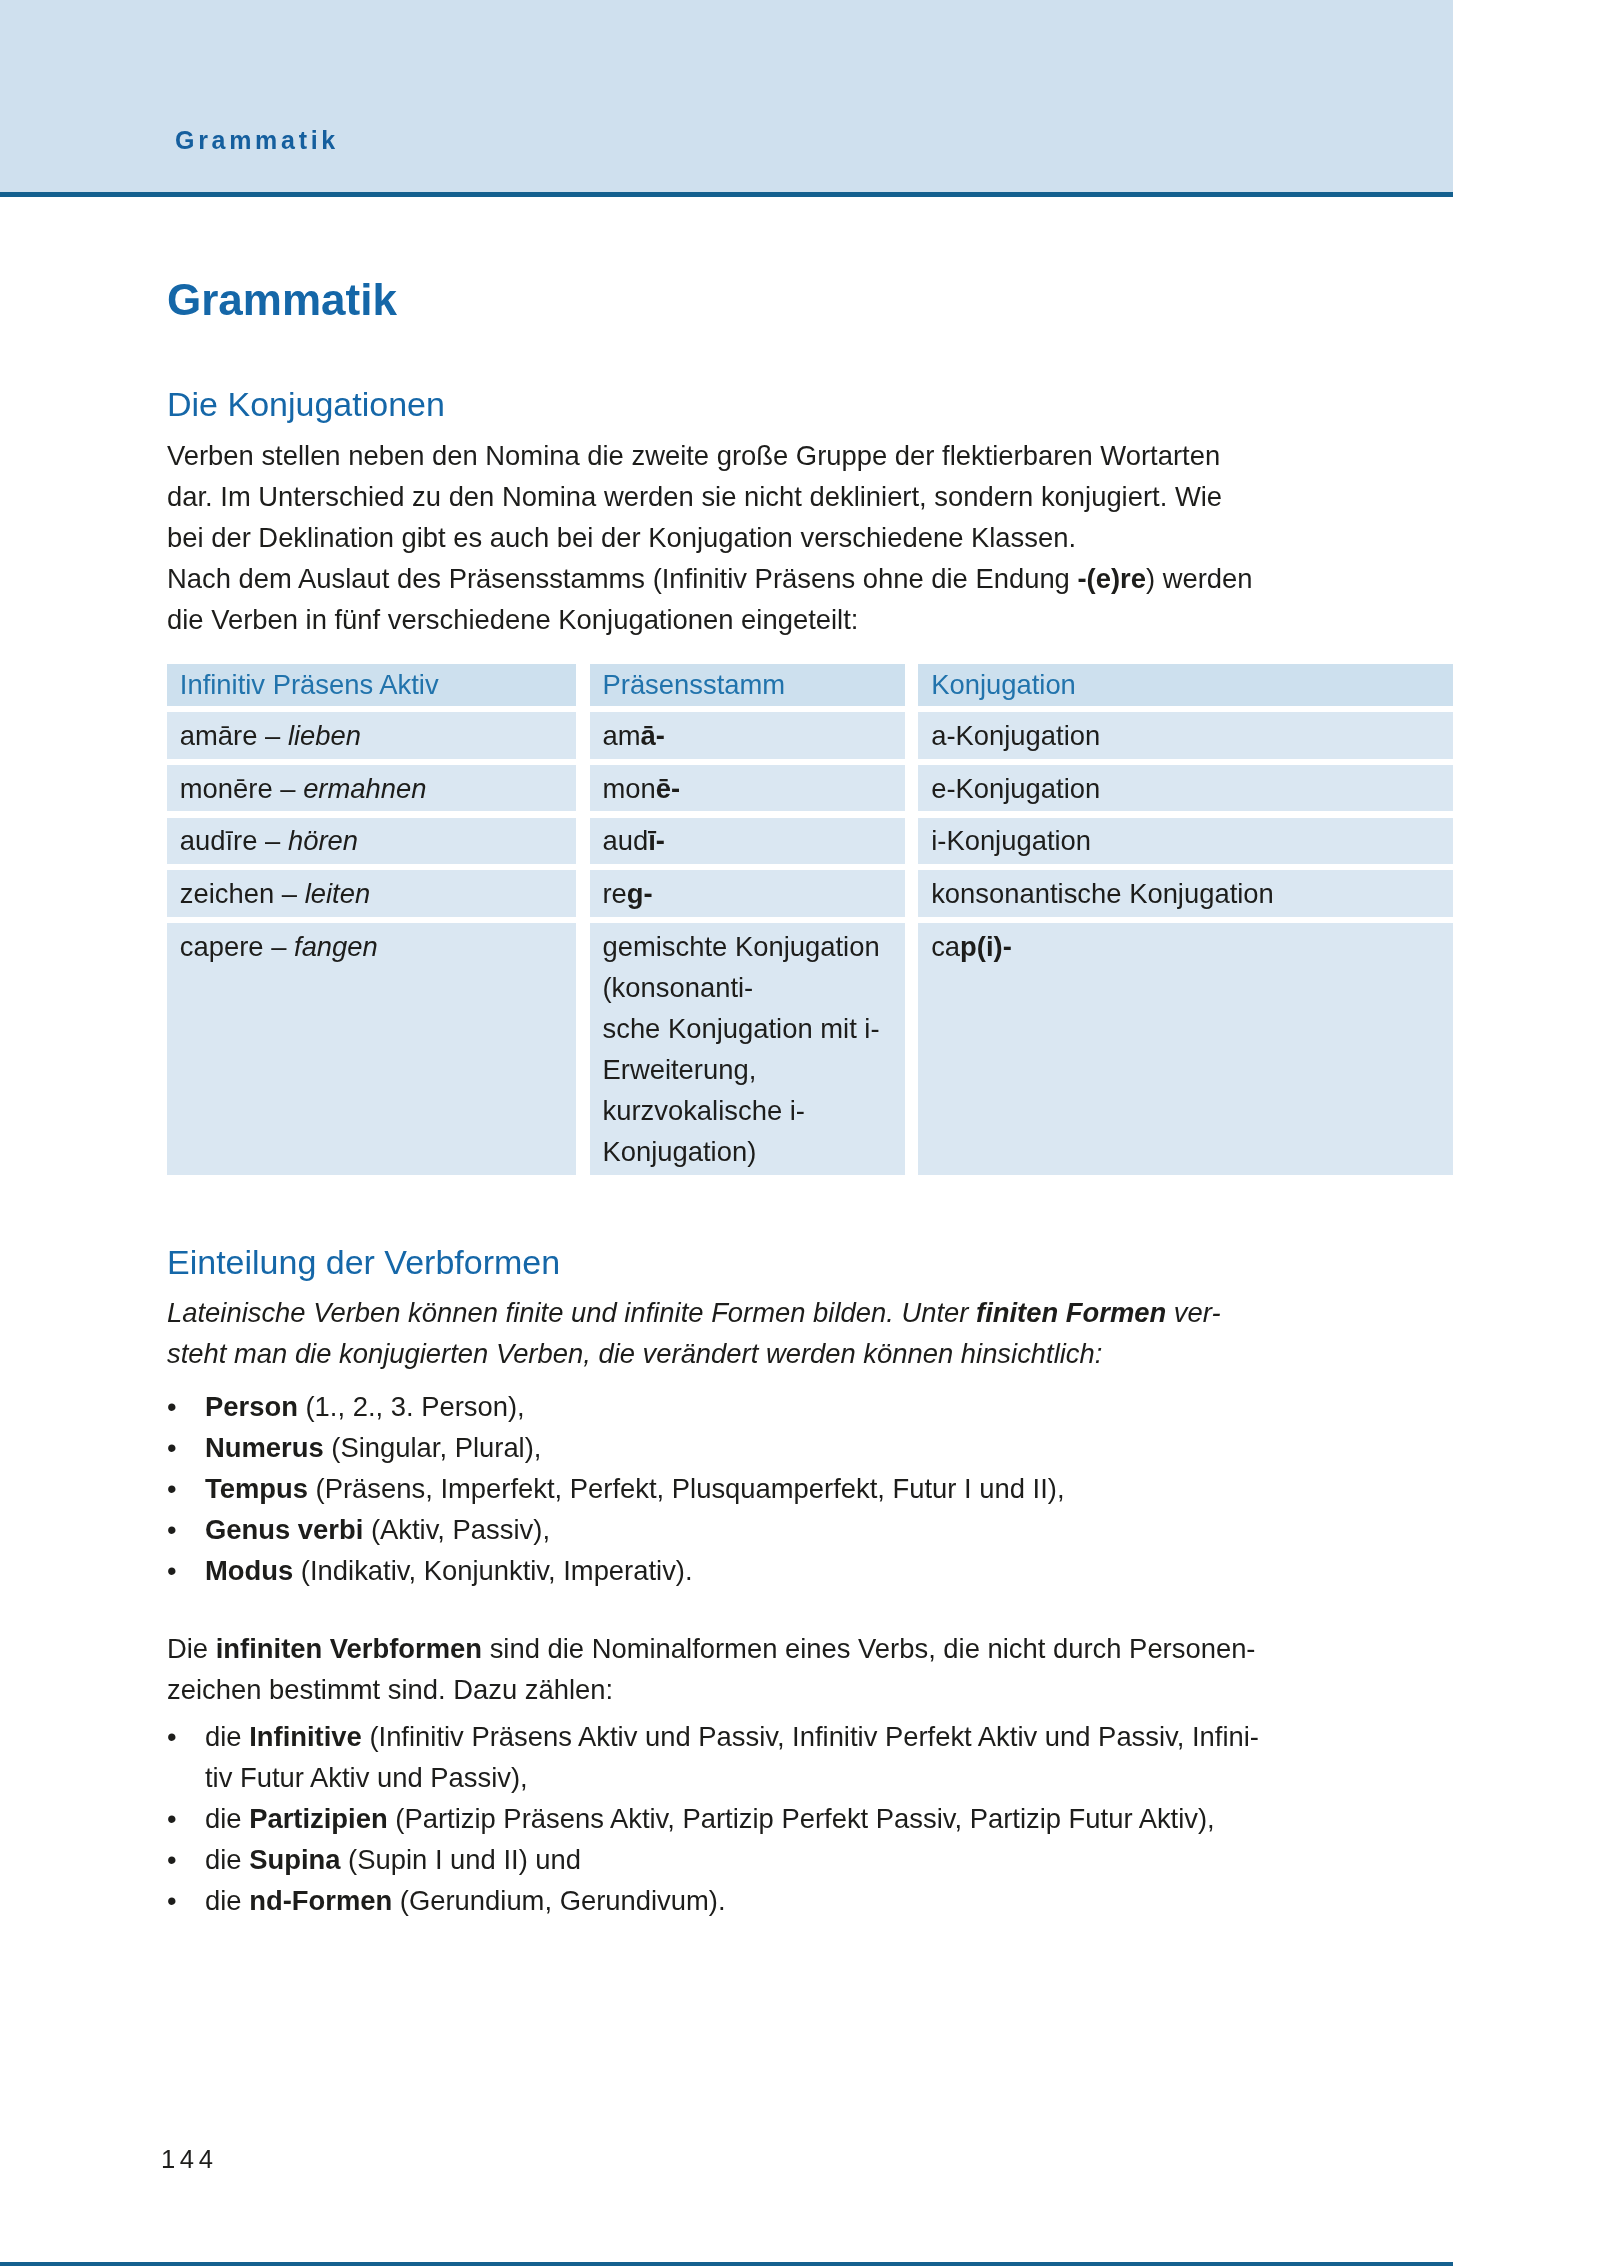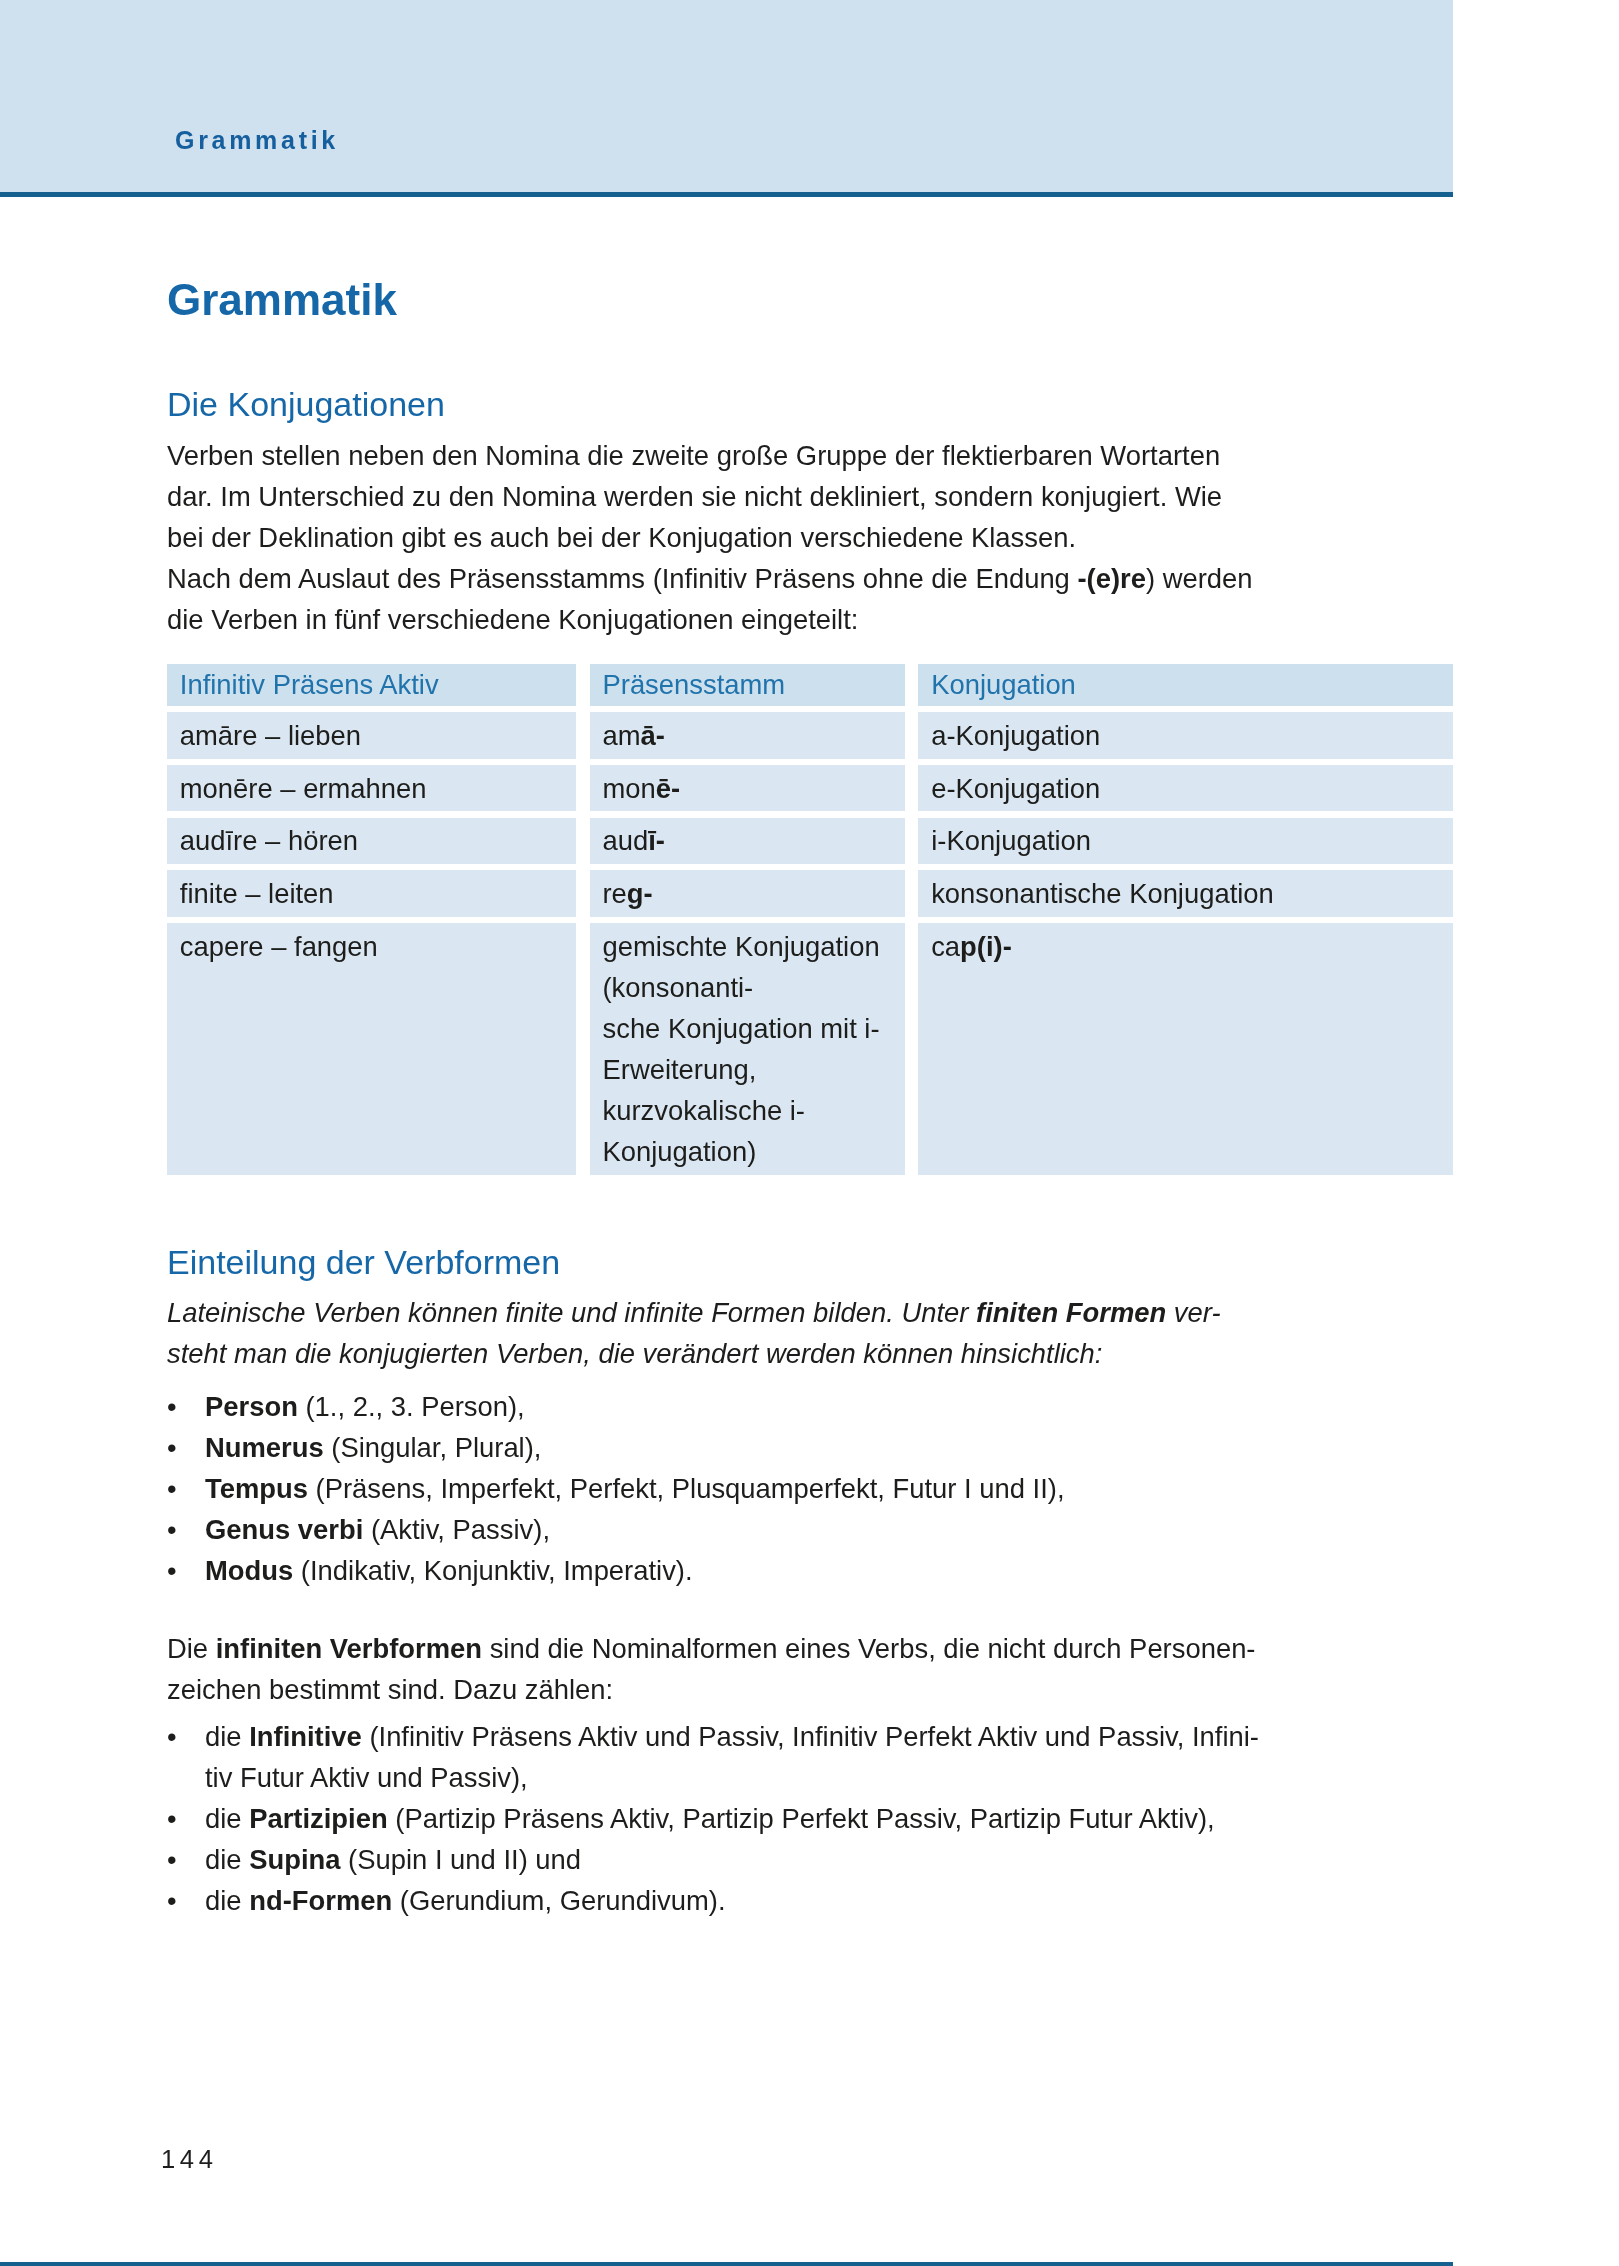--- a/index.html
+++ b/index.html
@@ -41,21 +41,21 @@
     color:#1567a8;font-weight:normal;
   }
   h2.second{margin-top:69px;}
   p.body{
     margin:12px 0 0 0;
     font-size:27.4px;line-height:41px;
   }
   p.body.p2{margin-top:11px;font-style:italic;}
   p.body.spaced{margin-top:37px;}
   .b{font-weight:bold;}
-  .it{}
+  .it{font-style:italic;}
 
   
   .g-table{
     margin-top:24px;
     display:grid;
     grid-template-columns:409px 315px 599px;
     column-gap:13.7px;
     row-gap:6.4px;
     width:1351px;
   }
@@ -109,21 +109,21 @@
       <div class="th">Konjugation</div>
     <div class="td"><span>amāre – </span><span class="it">lieben</span></div>
         <div class="td"><span>am</span><span class="b">ā-</span></div>
         <div class="td"><span>a-Konjugation</span></div>
         <div class="td"><span>monēre – </span><span class="it">ermahnen</span></div>
         <div class="td"><span>mon</span><span class="b">ē-</span></div>
         <div class="td"><span>e-Konjugation</span></div>
         <div class="td"><span>audīre – </span><span class="it">hören</span></div>
         <div class="td"><span>aud</span><span class="b">ī-</span></div>
         <div class="td"><span>i-Konjugation</span></div>
-        <div class="td"><span>finite – </span><span class="it">leiten</span></div>
+        <div class="td"><span>zeichen – </span><span class="it">leiten</span></div>
         <div class="td"><span>re</span><span class="b">g-</span></div>
         <div class="td"><span>konsonantische Konjugation</span></div>
         <div class="td"><span>capere – </span><span class="it">fangen</span></div>
         <div class="td"><span>gemischte Konjugation (konsonanti-</span><br><span>sche Konjugation mit i-Erweiterung,</span><br><span>kurzvokalische i-Konjugation)</span></div>
         <div class="td"><span>ca</span><span class="b">p(i)-</span></div>
       </div>
 
     <h2 class="second">Einteilung der Verbformen</h2>
 
     <p class="body p2"><span>Lateinische Verben können finite und infinite Formen bilden. Unter </span><span class="b">finiten Formen</span><span> ver-</span><br><span>steht man die konjugierten Verben, die verändert werden können hinsichtlich:</span></p>

